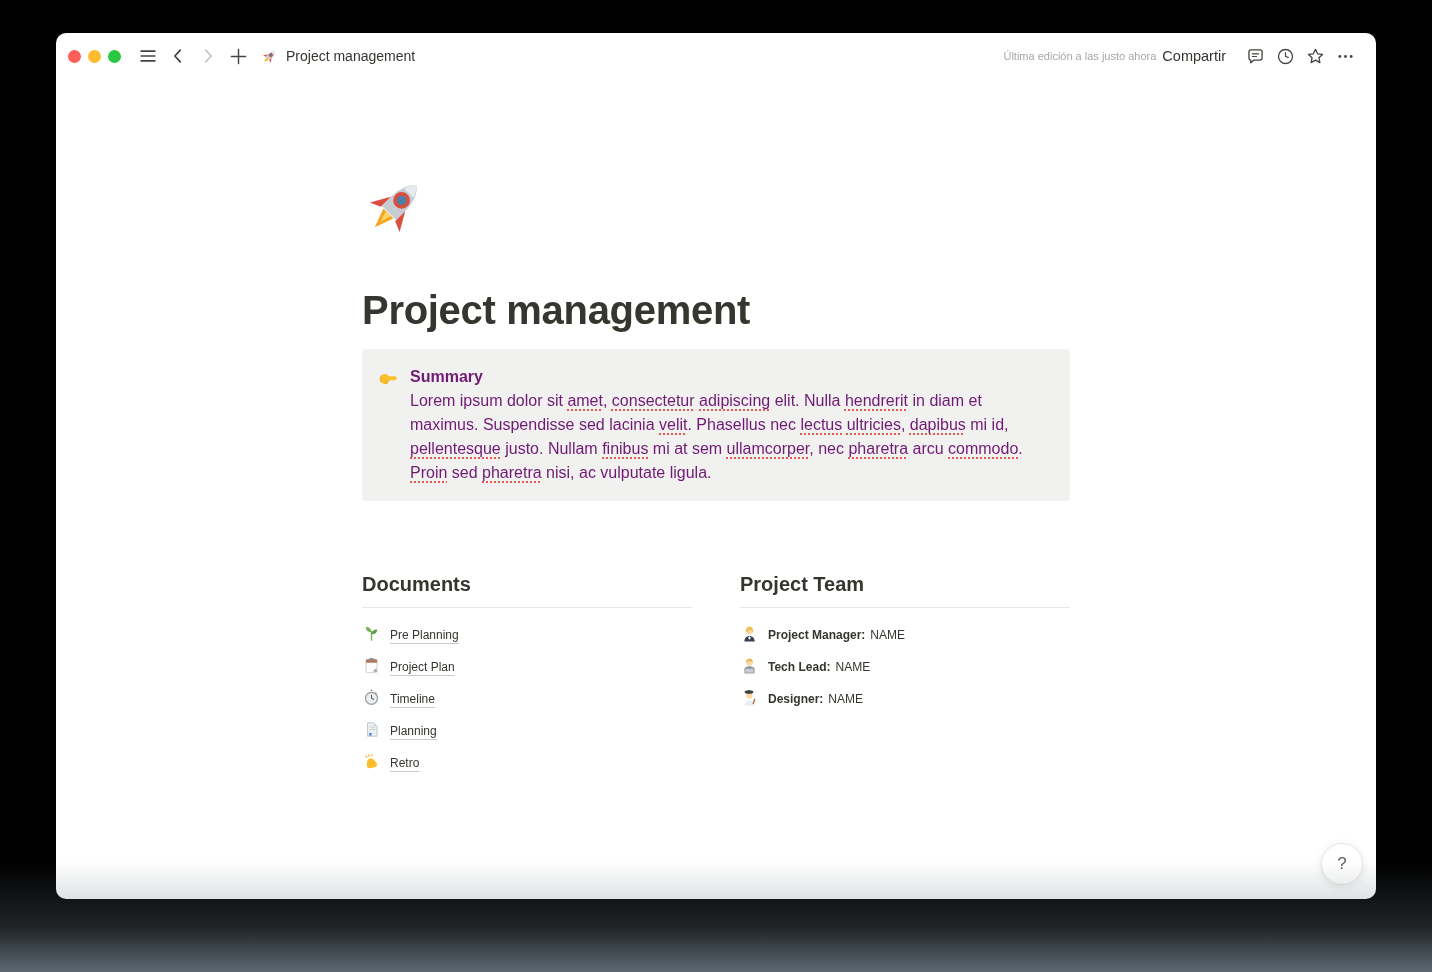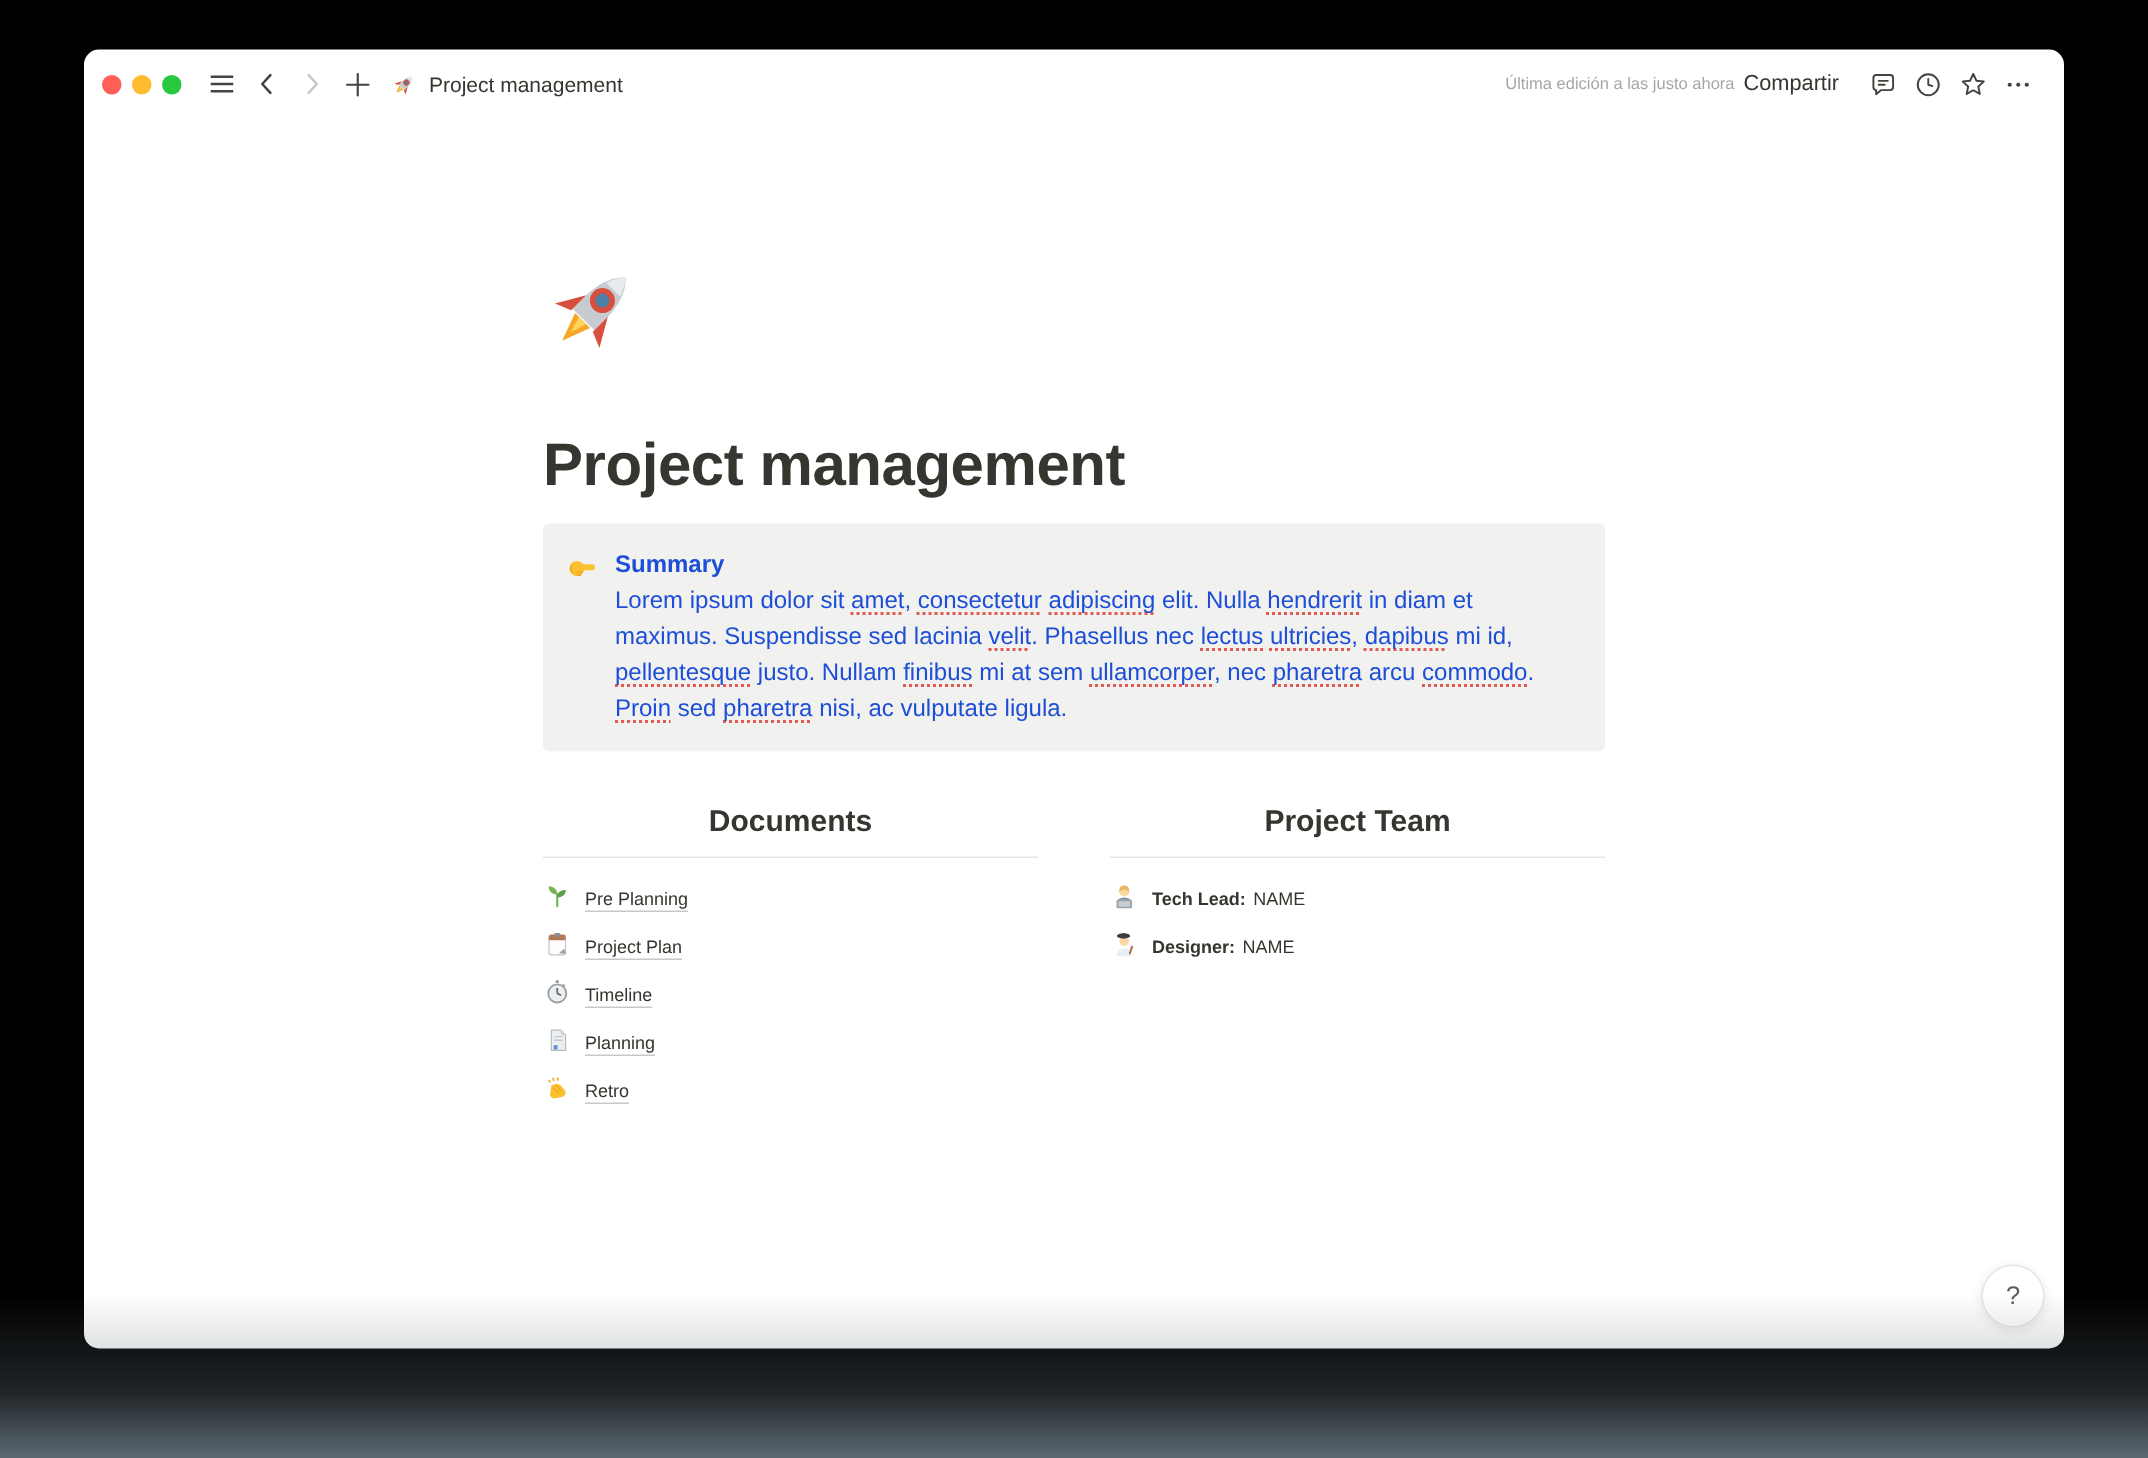--- a/index.html
+++ b/index.html
@@ -32,28 +32,28 @@
   .edited{ font-size:11px; color:#a7a6a3; }
   .share{ font-size:14.5px; color:#37352f; background:none; border:none; padding:4px 6px; margin-right:8px; cursor:pointer; }
   
   .page-body{ position:relative; height:818px; overflow:hidden; }
   .page{ width:708px; margin:0 auto; }
   .page-icon{ margin-top:93px; width:68px; height:68px; display:block; cursor:pointer; }
   .page-icon svg{ width:68px; height:68px; }
   .page-title{ font-size:40px; line-height:48px; font-weight:700; color:#37352f; margin:46px 0 0; letter-spacing:-0.3px; }
   .callout{ margin-top:15px; background:#f1f1ef; border-radius:4px; padding:16px 16px 16px 14px; display:flex; gap:11px; }
   .callout-icon svg{ width:23px; height:23px; margin-top:1px; }
-  .callout-body{ font-size:16px; line-height:24px; color:#1d4ed8; }
+  .callout-body{ font-size:16px; line-height:24px; color:#701a75; }
   .callout-title{ font-weight:600; }
   .callout-p{ margin:0; }
   .misspelled{
     text-decoration:underline; text-decoration-style:dotted;
     text-decoration-color:#e25a53; text-decoration-thickness:2px; text-underline-offset:3px;
   }
-  .columns{ display:flex; gap:48px; margin-top:34px;text-align:center; }
+  .columns{ display:flex; gap:48px; margin-top:70px; }
   .col{ width:330px; }
   .col-heading{ font-size:20px; line-height:26px; font-weight:600; color:#37352f; margin:0 0 10px; }
   .divider{ height:1px; background:#e7e6e4; margin-bottom:11px; }
   .row{ height:32px; display:flex; align-items:center; gap:9px; font-size:12px; color:#37352f; }
   .row svg.emo{ width:19px; height:19px; flex:none; }
   .doc-link{
     color:#37352f; cursor:pointer;
     text-decoration:underline; text-decoration-color:#c9c8c5;
     text-decoration-thickness:1px; text-underline-offset:4px;
   }
@@ -281,20 +281,26 @@
               </div>
 
           </div>
         </section>
 
         <section class="col">
           <h3 class="col-heading">Project Team</h3>
           <div class="divider"></div>
           <div>
 
+              <div class="row">
+                <span><svg class="emo" viewBox="0 0 24 24">
+                    <use href="#sym-woman-office-worker"></use>
+                  </svg></span>
+                <span class="member-text"><b class="role">Project Manager:</b><span class="name">NAME</span></span>
+              </div>
 
               <div class="row">
                 <span><svg class="emo" viewBox="0 0 24 24">
                     <use href="#sym-man-technologist"></use>
                   </svg></span>
                 <span class="member-text"><b class="role">Tech Lead:</b><span class="name">NAME</span></span>
               </div>
 
               <div class="row">
                 <span><svg class="emo" viewBox="0 0 24 24">

